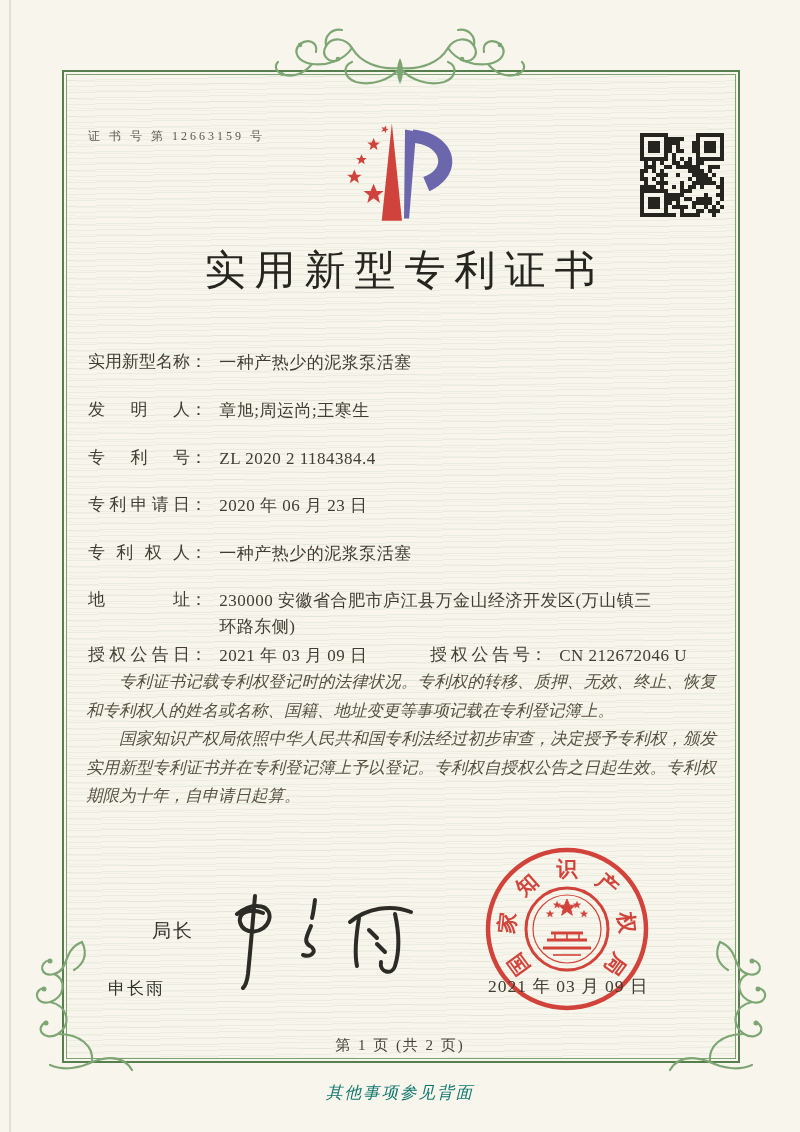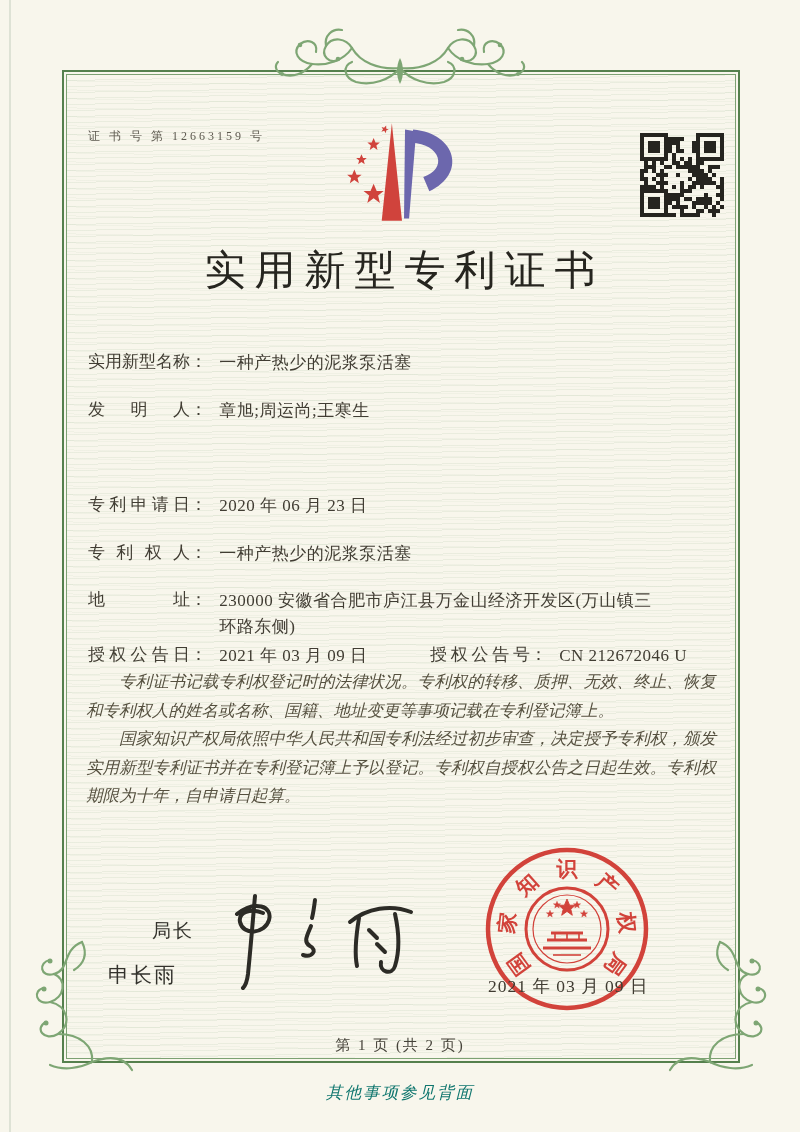--- a/index.html
+++ b/index.html
@@ -53,21 +53,21 @@
 
   .paragraphs {
     position:absolute; left:86px; top:668px; width:630px;
     font-size:16.5px; line-height:28.5px; color:#55503f;
     font-style:italic; text-align:justify;
   }
   .paragraphs p { text-indent:2em; }
 
   .signer { position:absolute; left:108px; top:918px; font-family:"Liberation Sans","DejaVu Sans",sans-serif; color:#33322c; }
   .signer .role { font-size:19px; letter-spacing:2px;margin-left:44px; }
-  .signer .name { font-size:21px; letter-spacing:2px; margin-top:17px; }
+  .signer .name { font-size:17px; letter-spacing:2px; margin-top:33px; }
   .signature { position:absolute; left:215px; top:888px; }
 
   .seal { position:absolute; left:467px; top:829px; width:200px; height:200px; opacity:.92; }
   .seal-svg { position:absolute; left:0; top:0; width:200px; height:200px; }
   .seal-ring { position:absolute; left:0; top:0; width:200px; height:200px; }
   .seal-ring span {
     position:absolute; left:88px; top:88px; width:24px; height:24px;
     text-align:center; font-size:21px; font-weight:bold; color:#cf342c;
     transform-origin:50% 50%; line-height:24px;
   }
@@ -409,20 +409,24 @@
   <h1 class="title">实用新型专利证书</h1>
 
   <div class="field-row" style="top:350px">
     <span class="field-label">实用新型名称</span><span class="colon">：</span>
     <span class="field-value">一种产热少的泥浆泵活塞</span>
   </div>
   <div class="field-row" style="top:398px">
     <span class="field-label">发明人</span><span class="colon">：</span>
     <span class="field-value">章旭;周运尚;王寒生</span>
   </div>
+  <div class="field-row" style="top:446px">
+    <span class="field-label">专利号</span><span class="colon">：</span>
+    <span class="field-value">ZL 2020 2 1184384.4</span>
+  </div>
   <div class="field-row" style="top:493px">
     <span class="field-label">专利申请日</span><span class="colon">：</span>
     <span class="field-value">2020 年 06 月 23 日</span>
   </div>
   <div class="field-row" style="top:541px">
     <span class="field-label">专利权人</span><span class="colon">：</span>
     <span class="field-value">一种产热少的泥浆泵活塞</span>
   </div>
   <div class="field-row" style="top:588px">
     <span class="field-label">地址</span><span class="colon">：</span>

